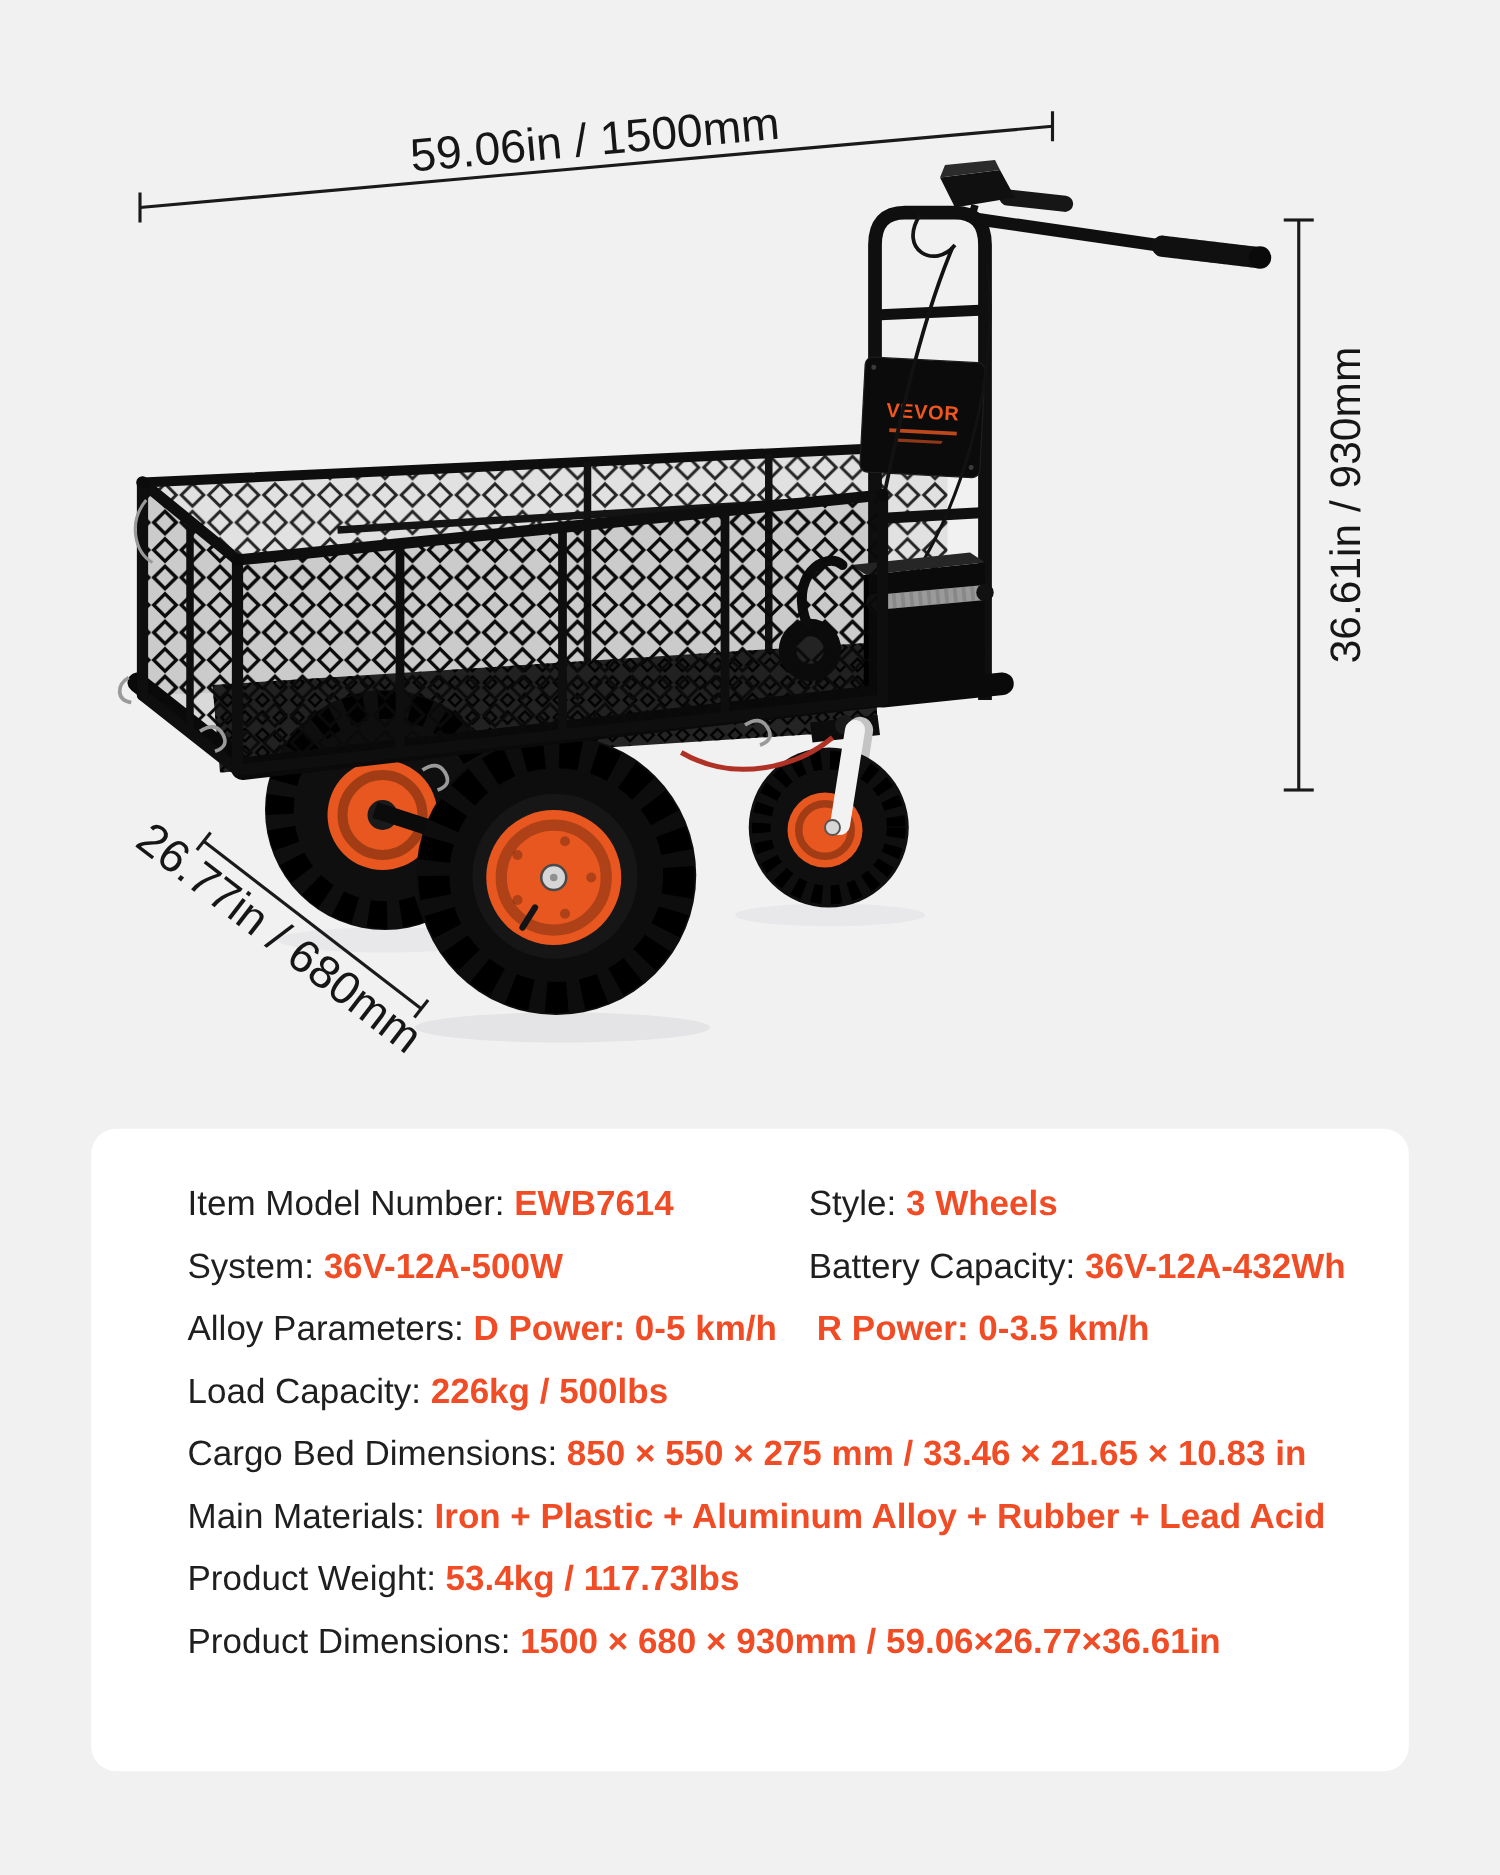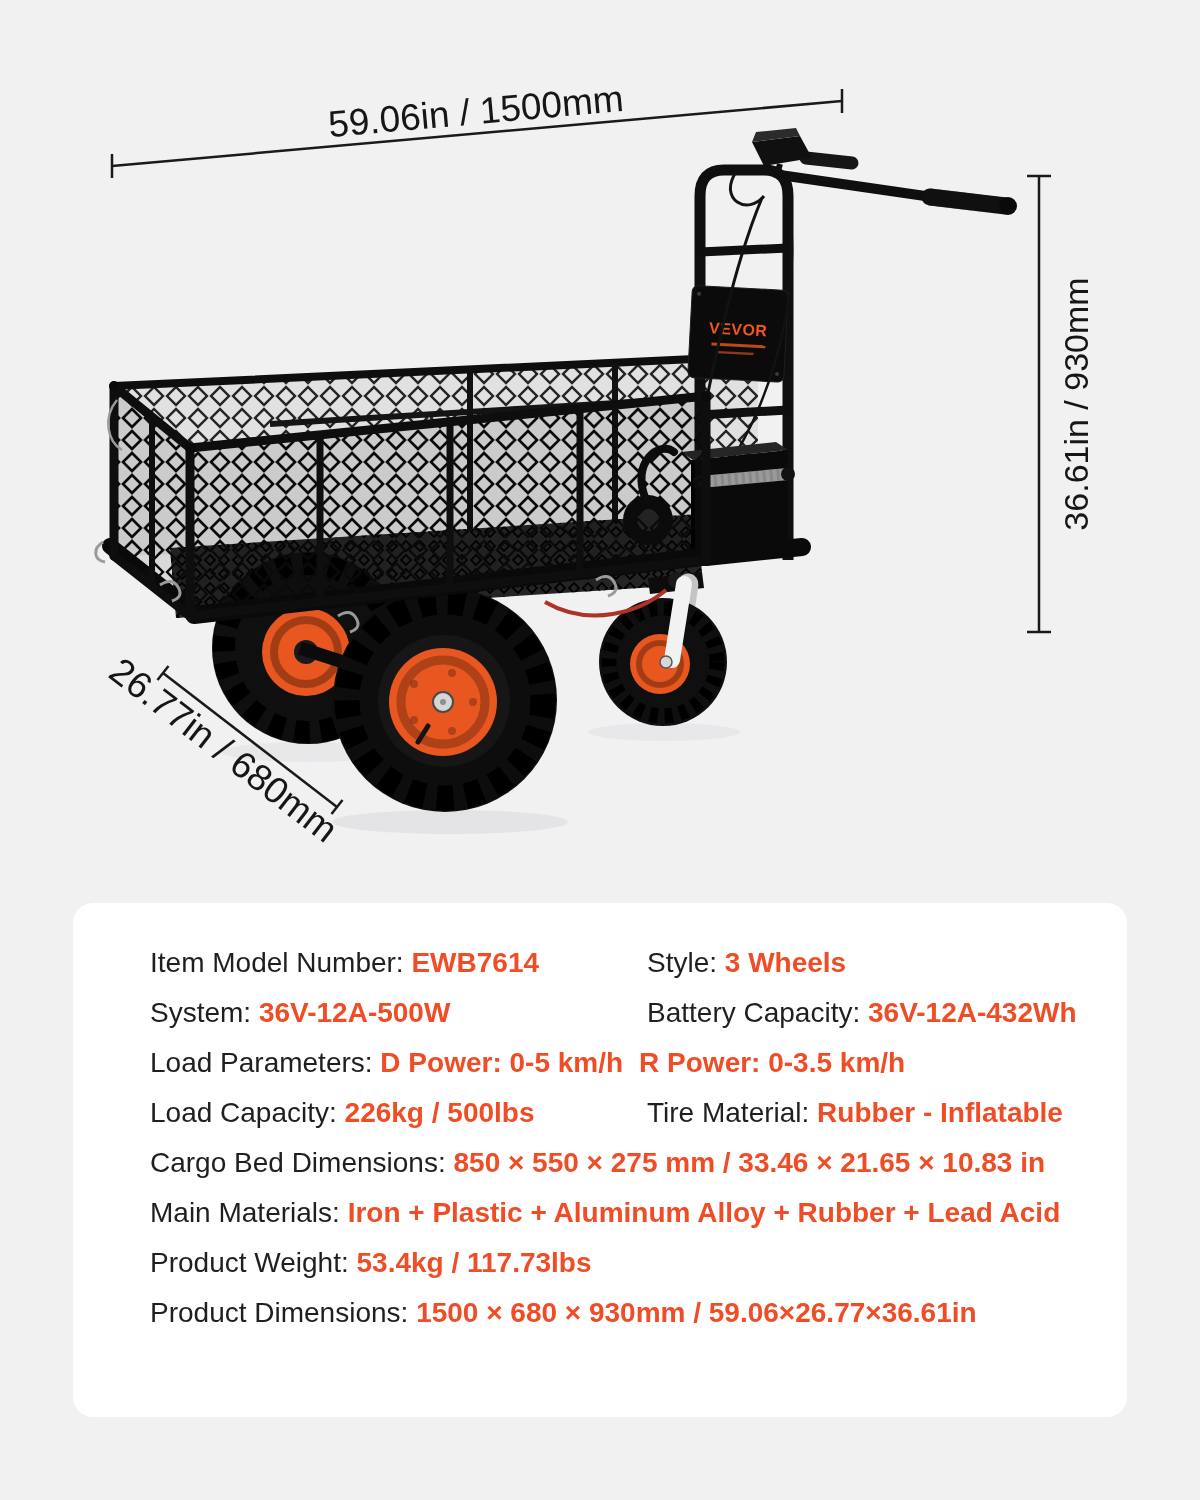--- a/index.html
+++ b/index.html
@@ -14,21 +14,21 @@
   .panel{
     position:absolute;left:73px;top:903px;width:1054px;height:514px;
     background:#ffffff;border-radius:20px;box-sizing:border-box;
     padding:35px 30px 0 77px;
   }
   .spec-row{position:relative;height:50px;line-height:50px;font-size:28px;white-space:nowrap;}
   .spec-cell{white-space:nowrap;}
   .spec-cell.second{position:absolute;left:497px;top:0;}
   .spec-label{color:#1f1f1f;font-weight:400;}
   .spec-value{color:#f04c25;font-weight:700;}
-  .spec-value.value2{margin-left:16px;}
+  .spec-value.value2{margin-left:32px;}
 </style>
 </head>
 <body>
 
 <svg class="scene" width="1200" height="900" viewBox="0 0 1200 900" aria-hidden="true">
   <defs>
     <pattern id="mesh" width="22" height="22" patternUnits="userSpaceOnUse">
       <path d="M-2,11 L11,-2 M11,24 L24,11 M-2,11 L11,24 M11,-2 L24,11" stroke="#0a0a0a" stroke-width="2.4" fill="none"></path>
     </pattern>
     <pattern id="meshFloor" width="14" height="14" patternUnits="userSpaceOnUse">
@@ -209,20 +209,20 @@
     <line x1="157.5" y1="680" x2="168.5" y2="666"></line>
     <line x1="331.5" y1="814" x2="342.5" y2="800"></line>
     <text class="dim-text" transform="translate(216 760) rotate(37.6)" text-anchor="middle" font-size="37" stroke="none">26.77in / 680mm</text>
   </g>
 </svg>
 
 <div class="panel">
   <div>
       <div class="spec-row"><span class="spec-cell"><span class="spec-label">Item Model Number:</span> <span class="spec-value">EWB7614</span></span><span class="spec-cell second"><span class="spec-label">Style:</span> <span class="spec-value">3 Wheels</span></span></div>
       <div class="spec-row"><span class="spec-cell"><span class="spec-label">System:</span> <span class="spec-value">36V-12A-500W</span></span><span class="spec-cell second"><span class="spec-label">Battery Capacity:</span> <span class="spec-value">36V-12A-432Wh</span></span></div>
-      <div class="spec-row"><span class="spec-cell"><span class="spec-label">Load Parameters:</span> <span class="spec-value">D Power: 0-5 km/h</span><span class="spec-value value2">R Power: 0-3.5 km/h</span></span></div>
-      <div class="spec-row"><span class="spec-cell"><span class="spec-label">Load Capacity:</span> <span class="spec-value">226kg / 500lbs</span></span><span class="spec-cell second"><span class="spec-label">Tire Material:</span> <span class="spec-value">Rubber - Inflatable</span></span></div>
+      <div class="spec-row"><span class="spec-cell"><span class="spec-label">Alloy Parameters:</span> <span class="spec-value">D Power: 0-5 km/h</span><span class="spec-value value2">R Power: 0-3.5 km/h</span></span></div>
+      <div class="spec-row"><span class="spec-cell"><span class="spec-label">Load Capacity:</span> <span class="spec-value">226kg / 500lbs</span></span></div>
       <div class="spec-row"><span class="spec-cell"><span class="spec-label">Cargo Bed Dimensions:</span> <span class="spec-value">850 × 550 × 275 mm / 33.46 × 21.65 × 10.83 in</span></span></div>
       <div class="spec-row"><span class="spec-cell"><span class="spec-label">Main Materials:</span> <span class="spec-value">Iron + Plastic + Aluminum Alloy + Rubber + Lead Acid</span></span></div>
       <div class="spec-row"><span class="spec-cell"><span class="spec-label">Product Weight:</span> <span class="spec-value">53.4kg / 117.73lbs</span></span></div>
       <div class="spec-row"><span class="spec-cell"><span class="spec-label">Product Dimensions:</span> <span class="spec-value">1500 × 680 × 930mm / 59.06×26.77×36.61in</span></span></div>
     </div>
 </div>
 
 </body></html>

